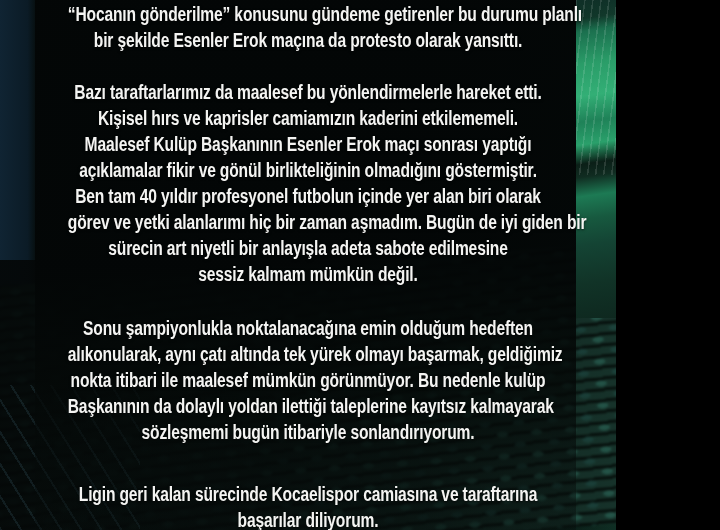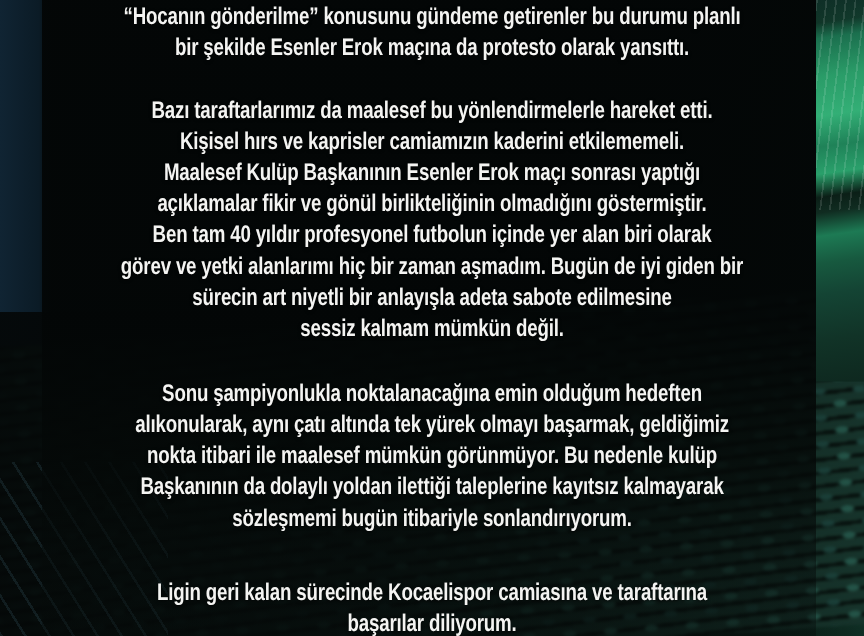--- a/index.html
+++ b/index.html
@@ -2,21 +2,21 @@
 <html><head>
 <meta charset="utf-8">
 <style>
   html, body {
     margin: 0;
     padding: 0;
     background: #000;
   }
   .canvas {
     position: relative;
-    width: 720px;
+    width: 616px;
     height: 530px;
     overflow: hidden;
     background: #050908;
     font-family: "Liberation Sans", sans-serif;
   }
 
   
   .bg-base {
     position: absolute;
     inset: 0;

